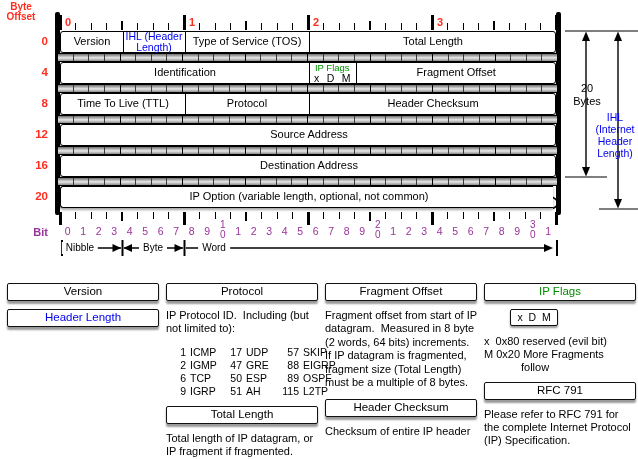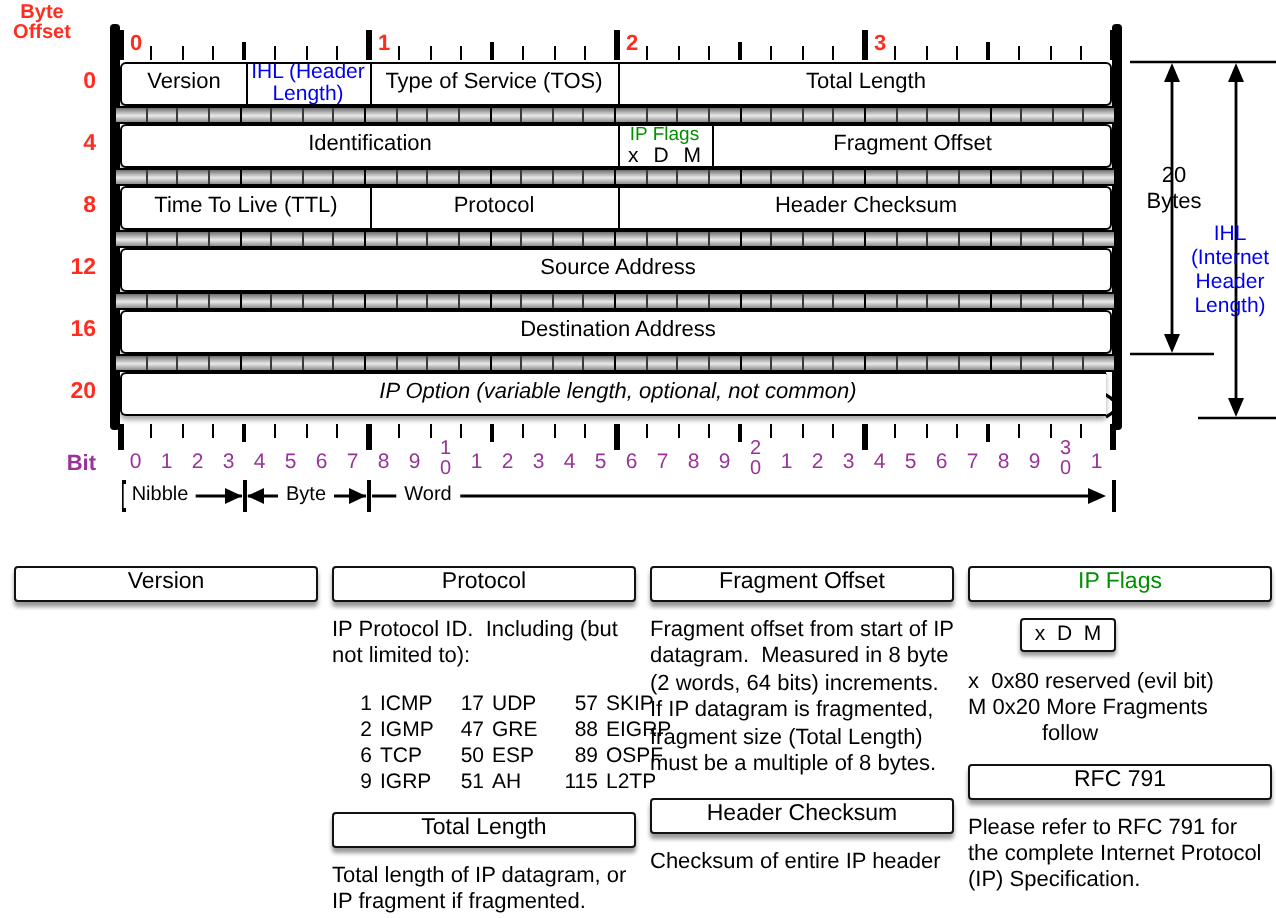--- a/index.html
+++ b/index.html
@@ -6,21 +6,21 @@
   #root{position:relative;width:638px;height:459px;background:#fff;overflow:hidden;
         font-family:"Liberation Sans",sans-serif;color:#000;}
   
   #dia{position:absolute;left:0;top:0;width:638px;height:280px;}
   .vbar{position:absolute;width:5px;background:#000;border-radius:2px;}
   .tick{position:absolute;background:#000;}
   .rulernum{position:absolute;font-size:11px;font-weight:bold;color:#ff2d20;}
   .offset{position:absolute;width:32px;text-align:right;font-size:11.5px;font-weight:bold;color:#ff2d20;}
   .rowbox{position:absolute;height:22px;box-sizing:border-box;background:#fff;
           border:1.6px solid #000;border-radius:3px;box-shadow:0 2px 2.5px rgba(0,0,0,0.35);}
-  .rowbox.torn{border-right:none;border-top-right-radius:0;border-bottom-right-radius:0;font-style:italic;}
+  .rowbox.torn{border-right:none;border-top-right-radius:0;border-bottom-right-radius:0;}
   .cell{position:absolute;top:0;bottom:0;display:flex;align-items:center;justify-content:center;}
   .cell.cb{border-right:1.7px solid #000;}
   .cell-label{font-size:11px;line-height:11.5px;text-align:center;}
   .cell-label.blue{color:#0000ee;font-size:10.5px;line-height:11px;}
   .flags-cell-inner{width:100%;height:100%;display:flex;flex-direction:column;justify-content:center;}
   .flags-title{font-size:9.5px;color:#008f00;text-align:center;line-height:10px;}
   .flags-letters{display:flex;justify-content:space-between;padding:0 5px;font-size:10.5px;line-height:10.5px;}
   .graybar{position:absolute;height:9px;box-sizing:border-box;border:1px solid #000;
            background:linear-gradient(180deg,#6f6f6f 0%,#e9e9e9 55%,#8d8d8d 100%);display:flex;}
   .gcell{flex:1;border-right:1px solid #3a3a3a;}
@@ -450,20 +450,21 @@
       <div class="bitnum" style="left: 517.25px; top: 225px;">9</div>
       <div class="bitnum vert" style="left: 532.75px; top: 220px;">
         <span>3</span>
         <span>0</span>
       </div>
       <div class="bitnum" style="left: 548.25px; top: 225px;">1</div>
     </div>
 
 <div class="notes-col" style="left: 7px;">
       <div class="ntitle ">Version</div>
+      <div class="ntitle blue">Header Length</div>
     </div>
     <div class="notes-col" style="left: 166px;">
       <div class="ntitle ">Protocol</div>
       <div class="nbody">IP Protocol ID.  Including (but not limited to):</div>
       <div class="ptable">
         <span class="pnum">1</span>
         <span class="pname">ICMP</span>
         <span class="pnum">17</span>
         <span class="pname">UDP</span>
         <span class="pnum">57</span>

